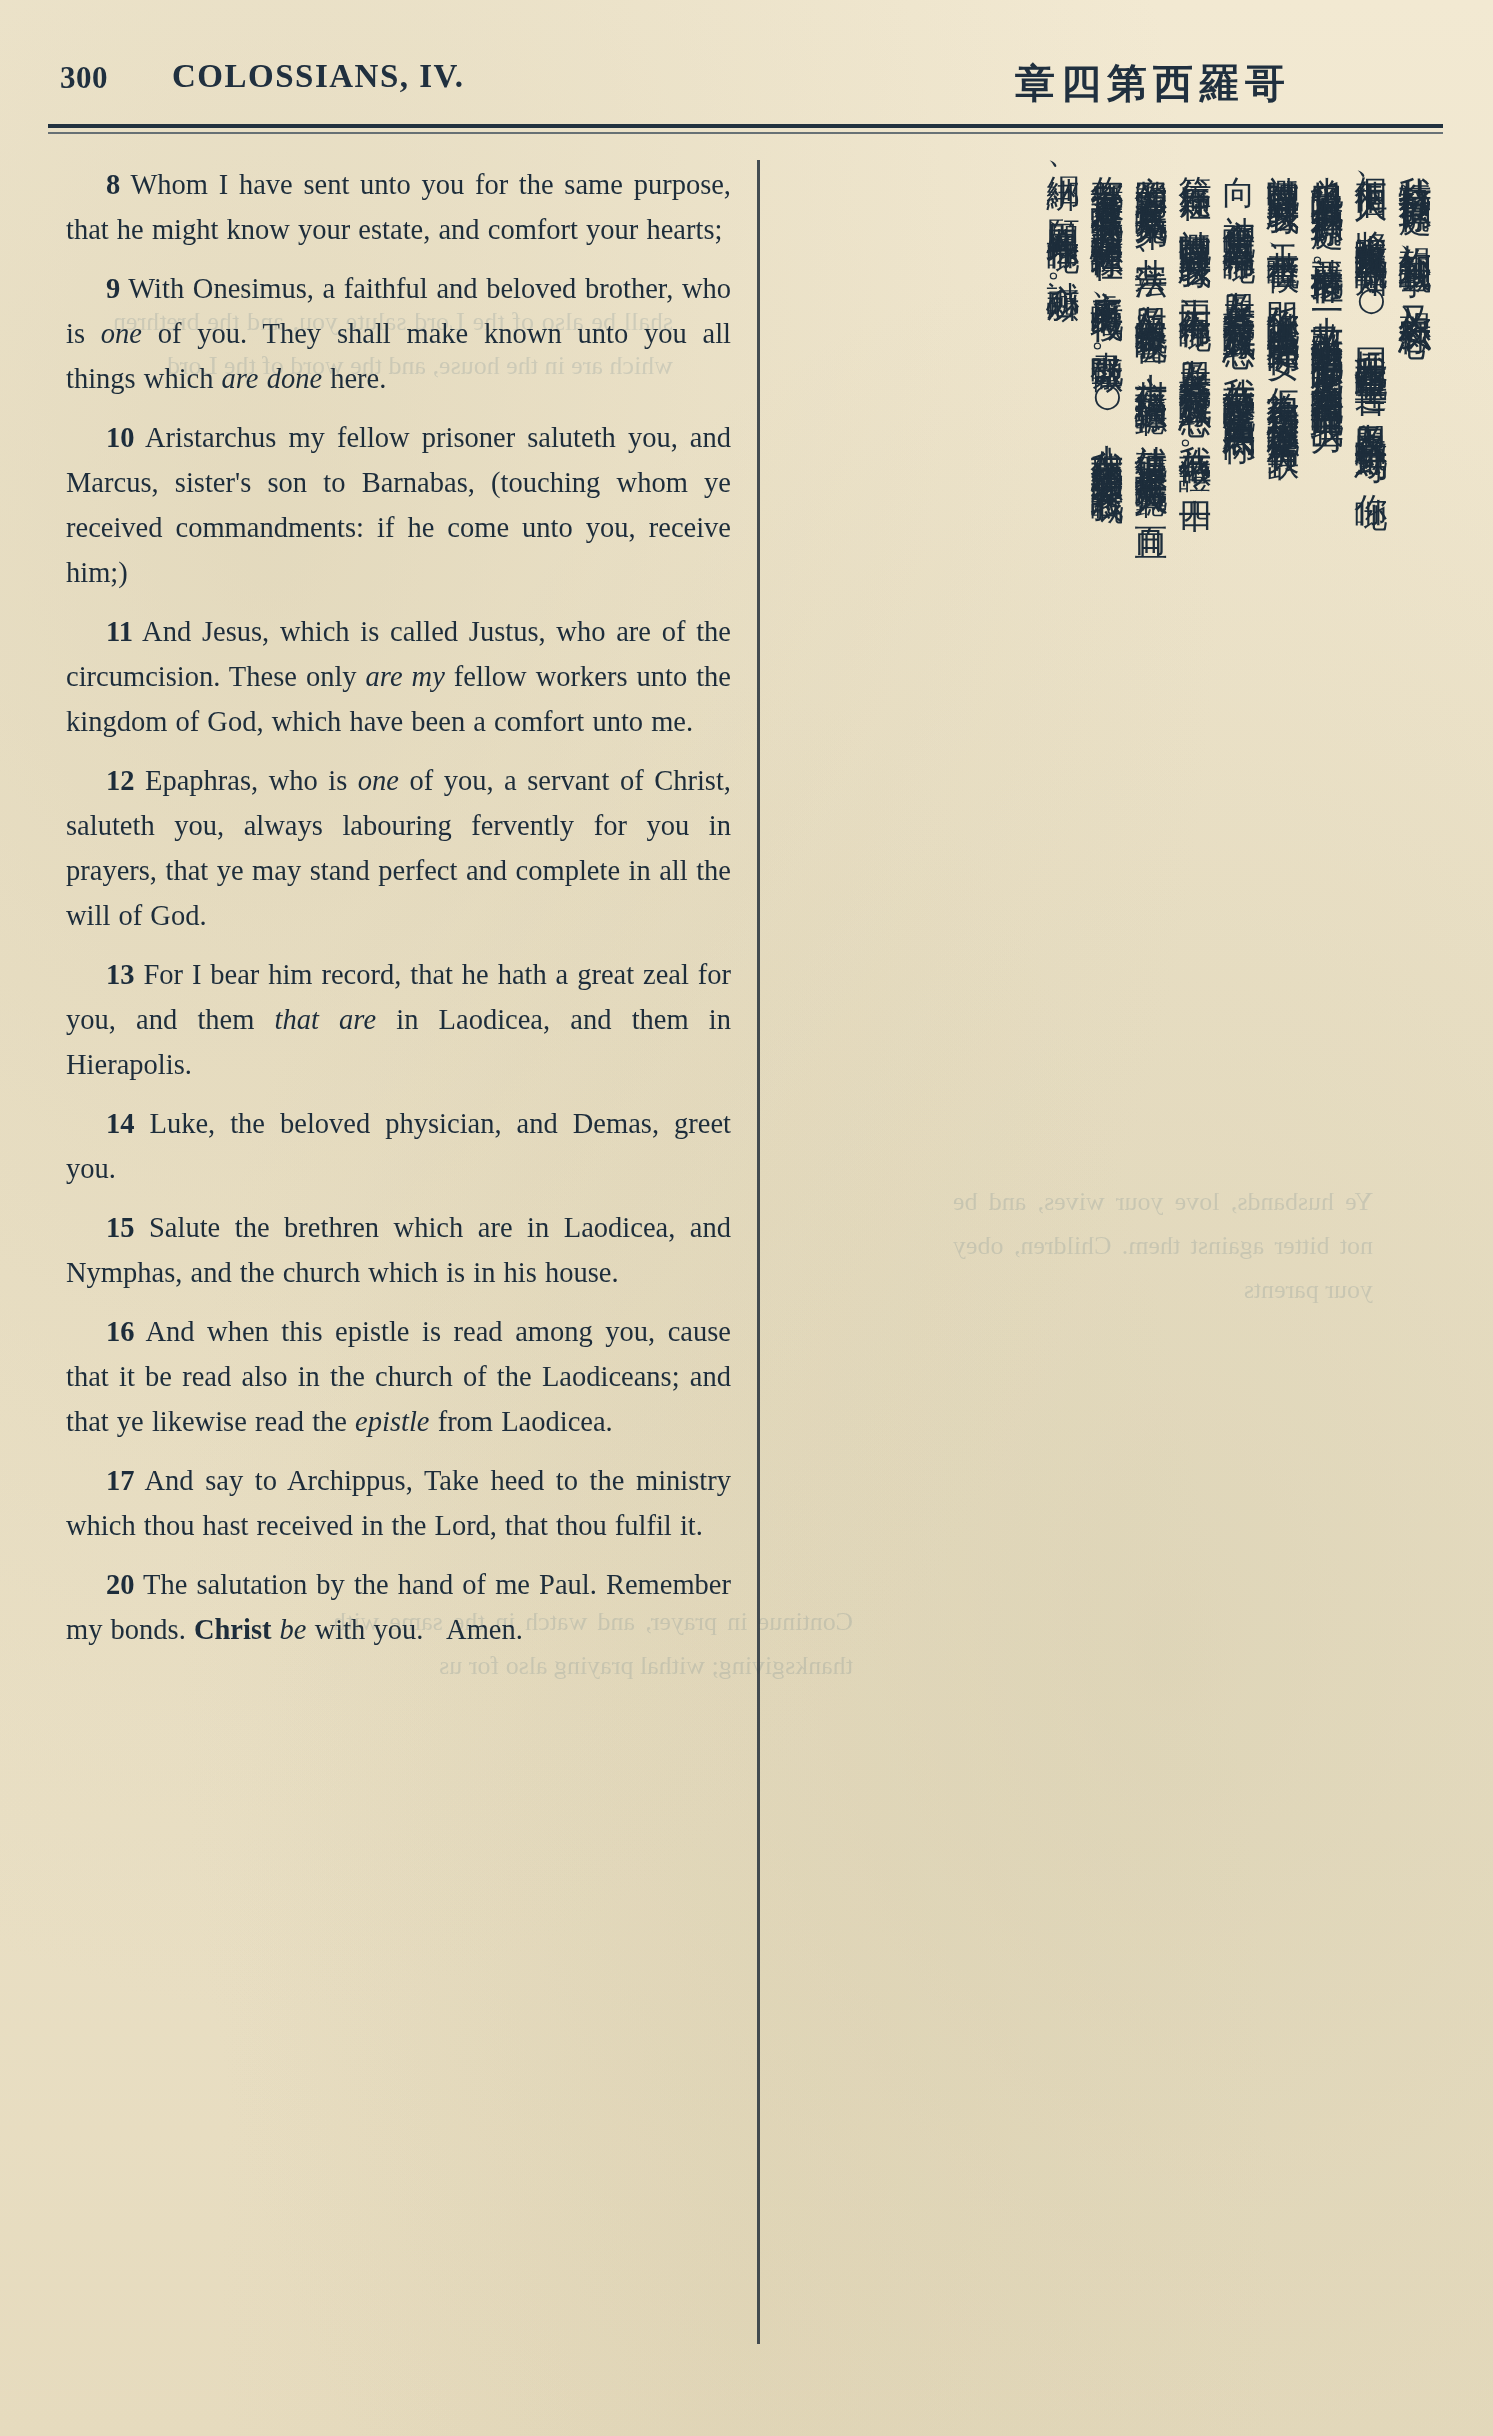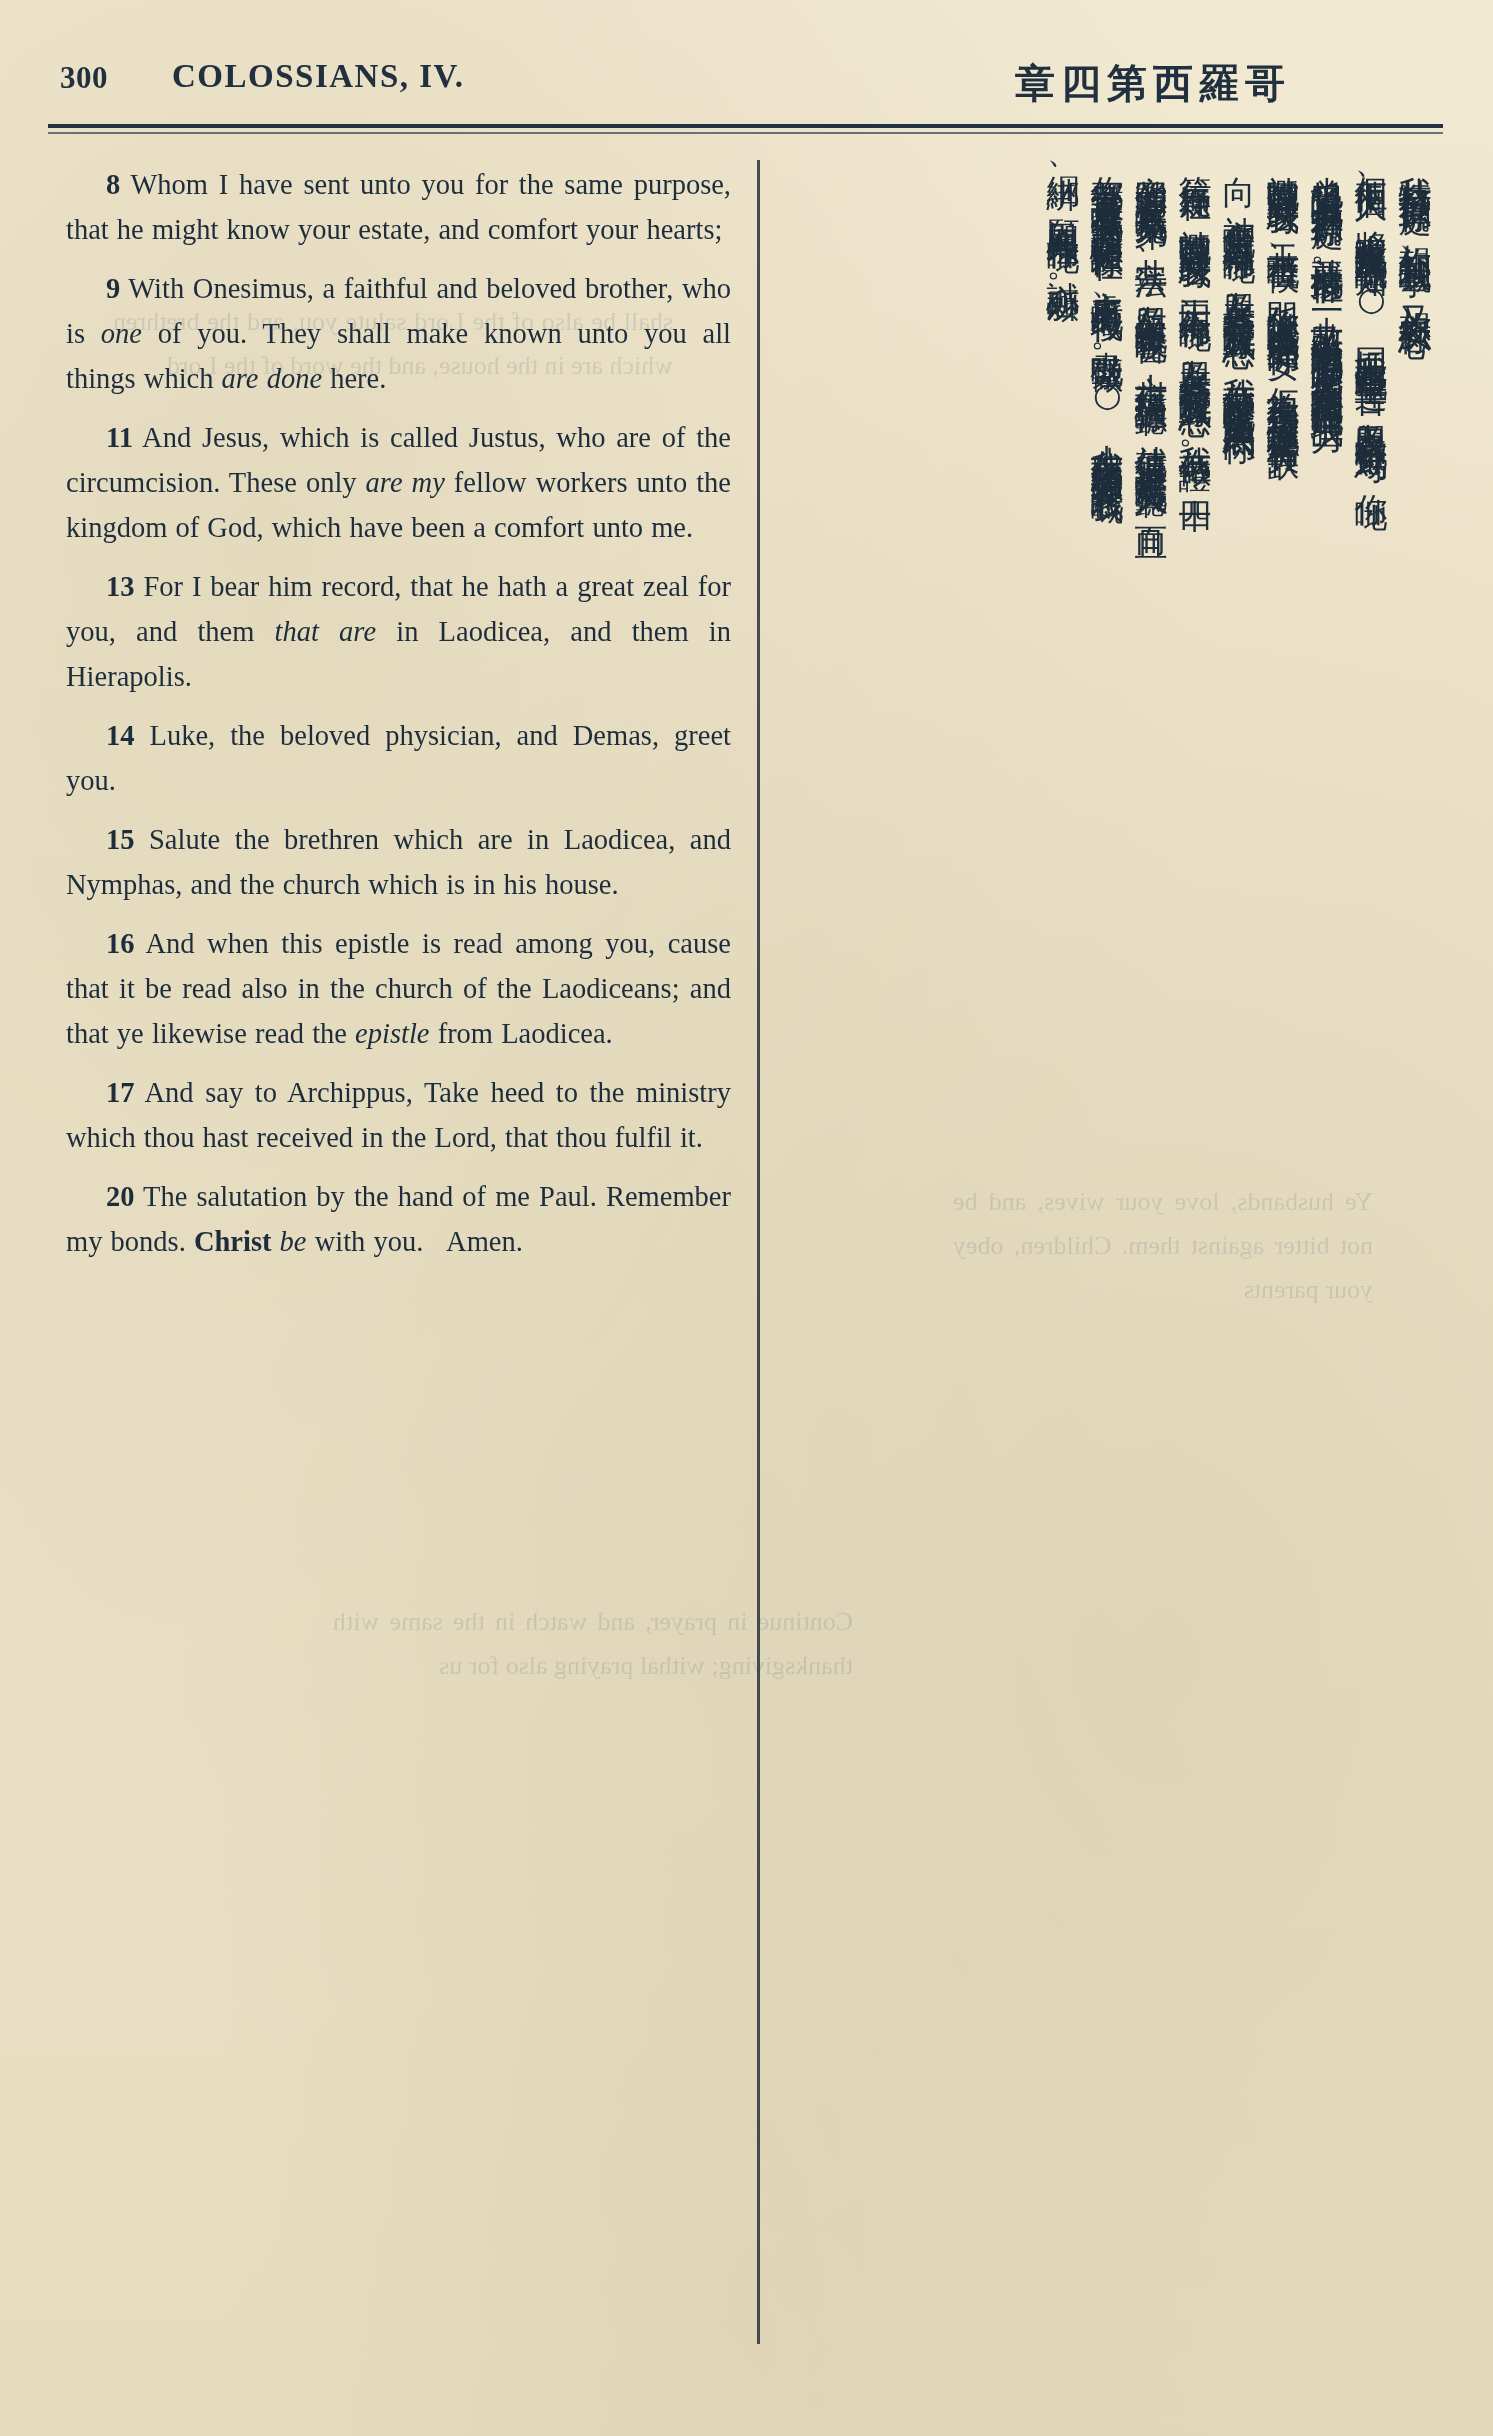--- a/index.html
+++ b/index.html
@@ -182,21 +182,23 @@
     <div class="running-head-cjk">章四第西羅哥</div>
   </div>
   <div class="rule"></div>
   <div class="rule thin"></div>
 
   <div class="col-divider"></div>
 
   <div class="eng-col">
     <p><span class="vnum">8</span> Whom I have sent unto you for the same purpose, that he might know your estate, and comfort your hearts;</p>
     <p><span class="vnum">9</span> With Onesimus, a faithful and beloved brother, who is <i>one</i> of you. They shall make known unto you all things which <i>are done</i> here.</p>
+    <p><span class="vnum">10</span> Aristarchus my fellow prisoner saluteth you, and Marcus, sister's son to Barnabas, (touching whom ye received commandments: if he come unto you, receive him;)</p>
     <p><span class="vnum">11</span> And Jesus, which is called Justus, who are of the circumcision. These only <i>are my</i> fellow workers unto the kingdom of God, which have been a comfort unto me.</p>
+    <p><span class="vnum">12</span> Epaphras, who is <i>one</i> of you, a servant of Christ, saluteth you, always labouring fervently for you in prayers, that ye may stand perfect and complete in all the will of God.</p>
     <p><span class="vnum">13</span> For I bear him record, that he hath a great zeal for you, and them <i>that are</i> in Laodicea, and them in Hierapolis.</p>
     <p><span class="vnum">14</span> Luke, the beloved physician, and Demas, greet you.</p>
     <p><span class="vnum">15</span> Salute the brethren which are in Laodicea, and Nymphas, and the church which is in his house.</p>
     <p><span class="vnum">16</span> And when this epistle is read among you, cause that it be read also in the church of the Laodiceans; and that ye likewise read the <i>epistle</i> from Laodicea.</p>
     <p><span class="vnum">17</span> And say to Archippus, Take heed to the ministry which thou hast received in the Lord, that thou fulfil it.</p>
     <p><span class="vnum">20</span> The salutation by the hand of me Paul. Remember my bonds. <b>Christ</b> <i>be</i> with you.&nbsp;&nbsp; Amen.</p>
   </div>
 
   <div class="cjk-col">
     <div class="cjk-line short">我特自打發佢到你處、想你知到我嘅事、又想你安慰你心、</div>

